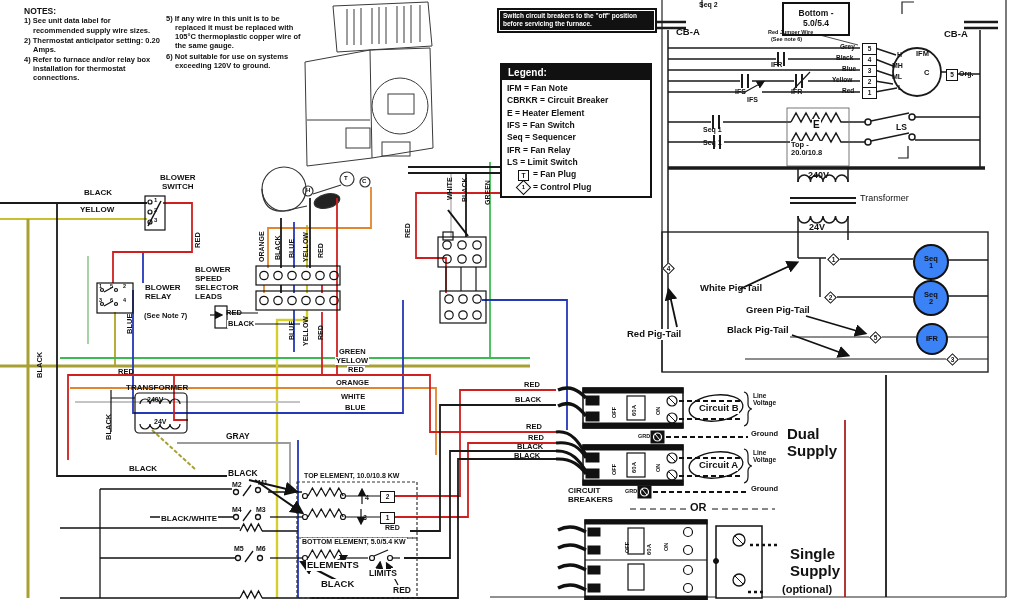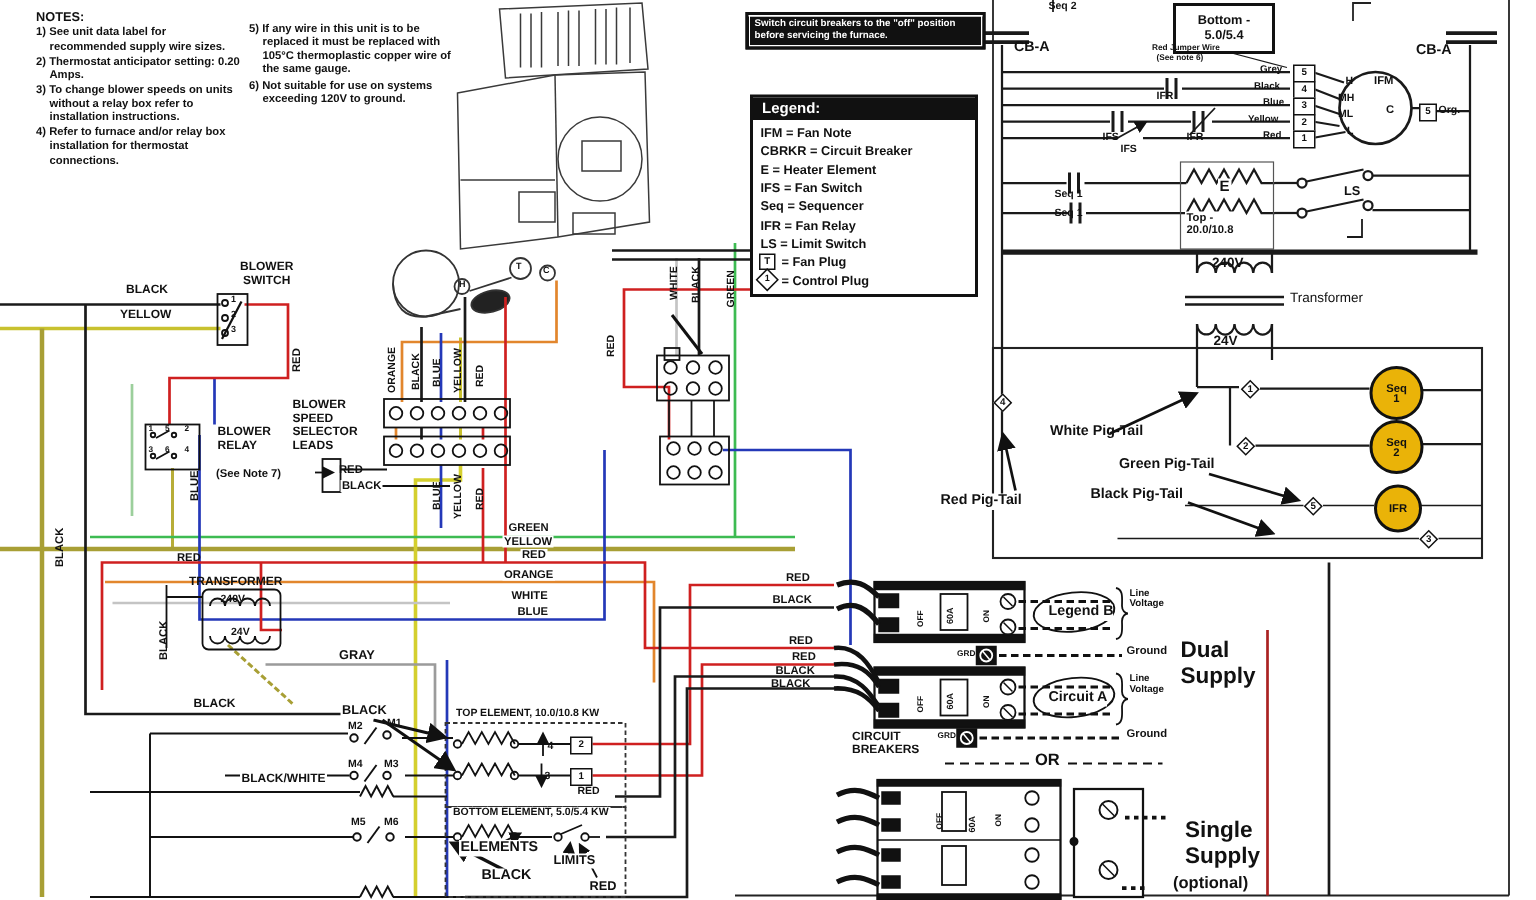--- a/index.html
+++ b/index.html
@@ -5,41 +5,41 @@
   html,body{margin:0;padding:0;background:#fff}
   #root{position:relative;width:1024px;height:600px;background:#fff;overflow:hidden;
         font-family:"Liberation Sans",sans-serif;color:#111}
   #art{position:absolute;left:0;top:0;z-index:1}
   .lbl{position:absolute;z-index:5;font:bold 8px "Liberation Sans",sans-serif;color:#111;
        white-space:pre-line;line-height:1.12}
   .vu{transform:rotate(-90deg);transform-origin:0 0;white-space:nowrap}
   .wbg{background:#fff;padding:0 1px}
   .tbox{position:absolute;z-index:4;border:1.5px solid #111;background:#fff;text-align:center;
         font:bold 6.5px/9px "Liberation Sans",sans-serif}
-  .circ{position:absolute;z-index:4;border:2px solid #111;border-radius:50%;background:#eab308;
+  .circ{position:absolute;z-index:4;border:2px solid #111;border-radius:50%;background:#3b82f6;
         display:flex;align-items:center;justify-content:center;text-align:center;
         font:bold 7.5px "Liberation Sans",sans-serif;line-height:.95;white-space:pre-line}
   .diaw{position:absolute;z-index:4;width:13px;height:13px}
   .diaw .d{position:absolute;left:2px;top:2px;right:2px;bottom:2px;border:1.2px solid #111;
         background:#fff;transform:rotate(45deg)}
   .diaw .n{position:absolute;left:0;top:0;width:13px;text-align:center;
         font:bold 6.5px/13px "Liberation Sans",sans-serif}
   .notes{position:absolute;z-index:6;font:bold 7.5px "Liberation Sans",sans-serif;line-height:1.22}
   .notes .ni{text-indent:-9px;padding-left:9px;margin-bottom:1px}
   #warnbox{position:absolute;left:497px;top:8px;width:156px;z-index:6;background:#111;color:#fff;
         border:2px solid #111;box-shadow:inset 0 0 0 1px #fff}
   #warnbox .wt{font:bold 14px "Liberation Sans",sans-serif;padding:1px 4px 0 4px;letter-spacing:1px}
   #warnbox .wb{font:bold 6.5px "Liberation Sans",sans-serif;line-height:1.25;padding:1px 4px 3px 4px;
         border-top:1px solid #fff}
   #legendbox{position:absolute;left:500px;top:63px;width:148px;z-index:6;background:#fff;
         border:2px solid #111;padding:0 0 3px 0}
   #legendbox .lt{background:#111;color:#fff;font:bold 10px "Liberation Sans",sans-serif;
         padding:2px 6px;margin-bottom:2px}
   #legendbox .le{font:bold 8.5px "Liberation Sans",sans-serif;line-height:1.45;padding:0 5px}
-  .symrow{display:flex;align-items:center;gap:4px;padding:0 4px;font:bold 8.5px "Liberation Sans",sans-serif;line-height:1.45}
+  .symrow{display:flex;align-items:flex-end;gap:4px;padding:0 16px;font:bold 8.5px "Liberation Sans",sans-serif;line-height:1.45}
   .sqsym{display:inline-block;width:9px;height:9px;border:1.3px solid #111;text-align:center;
         font:bold 6.5px/9px "Liberation Sans",sans-serif}
   .diasym{display:inline-block;width:9px;height:9px;border:1.3px solid #111;transform:rotate(45deg);position:relative}
   .diasym span{position:absolute;left:0;top:0;width:9px;text-align:center;transform:rotate(-45deg);
         font:bold 6px/9px "Liberation Sans",sans-serif}
   #bottombox{position:absolute;left:782px;top:2px;width:64px;height:30px;z-index:4;border:2px solid #111;
         background:#fff;display:flex;align-items:center;justify-content:center;text-align:center;
         font:bold 8.5px "Liberation Sans",sans-serif;line-height:1.15;white-space:pre-line}
 </style>
 </head>
@@ -398,21 +398,20 @@
     <path d="M712,509 H775" stroke-width="1.2" stroke-dasharray="6,4"></path>
     <path d="M750,545 H780" stroke-width="2.5" stroke-dasharray="3,3"></path>
     <path d="M748,592 H764" stroke-width="2.5" stroke-dasharray="3,3"></path>
   </g>
 </svg>
 
 <div class="notes" style="left:24px;top:6px;width:136px">
   <div style="font-size:8.5px">NOTES:</div>
   <div class="ni">1) See unit data label for recommended supply wire sizes.</div>
   <div class="ni">2) Thermostat anticipator setting: 0.20 Amps.</div>
-  <div class="ni">3) To change blower speeds on units without a relay box refer to installation instructions.</div>
   <div class="ni">4) Refer to furnace and/or relay box installation for thermostat connections.</div>
 </div>
 <div class="notes" style="left:166px;top:14px;width:140px">
   <div class="ni">5) If any wire in this unit is to be replaced it must be replaced with 105°C thermoplastic copper wire of the same gauge.</div>
   <div class="ni">6) Not suitable for use on systems exceeding 120V to ground.</div>
 </div>
 
 <div id="warnbox">
   <div class="wb">Switch circuit breakers to the "off" position before servicing the furnace.</div>
 </div>
@@ -512,21 +511,21 @@
 <span class="lbl" style="left:526px;top:423px;font-size:7.5px">RED</span>
 <span class="lbl" style="left:528px;top:434px;font-size:7.5px">RED</span>
 <span class="lbl" style="left:517px;top:443px;font-size:7.5px">BLACK</span>
 <span class="lbl" style="left:514px;top:452px;font-size:7.5px">BLACK</span>
 <span class="lbl vu" style="left:611px;top:418px;font-size:5.5px">OFF</span>
 <span class="lbl vu" style="left:631px;top:416px;font-size:6px">60A</span>
 <span class="lbl vu" style="left:655px;top:415px;font-size:5.5px">ON</span>
 <span class="lbl vu" style="left:611px;top:475px;font-size:5.5px">OFF</span>
 <span class="lbl vu" style="left:631px;top:473px;font-size:6px">60A</span>
 <span class="lbl vu" style="left:655px;top:472px;font-size:5.5px">ON</span>
-<span class="lbl" style="left:699px;top:403px;font-size:9.5px;background:#fff">Legend B</span>
+<span class="lbl" style="left:699px;top:403px;font-size:9.5px;background:#fff">Circuit B</span>
 <span class="lbl" style="left:699px;top:460px;font-size:9.5px;background:#fff">Circuit A</span>
 <span class="lbl" style="left:753px;top:392px;font-size:6.5px">Line
 Voltage</span>
 <span class="lbl" style="left:753px;top:449px;font-size:6.5px">Line
 Voltage</span>
 <span class="lbl" style="left:638px;top:433px;font-size:5.5px">GRD</span>
 <span class="lbl" style="left:625px;top:488px;font-size:5.5px">GRD</span>
 <span class="lbl" style="left:751px;top:430px;font-size:7.5px">Ground</span>
 <span class="lbl" style="left:751px;top:485px;font-size:7.5px">Ground</span>
 <span class="lbl" style="left:787px;top:426px;font-size:15px;line-height:1.1">Dual

